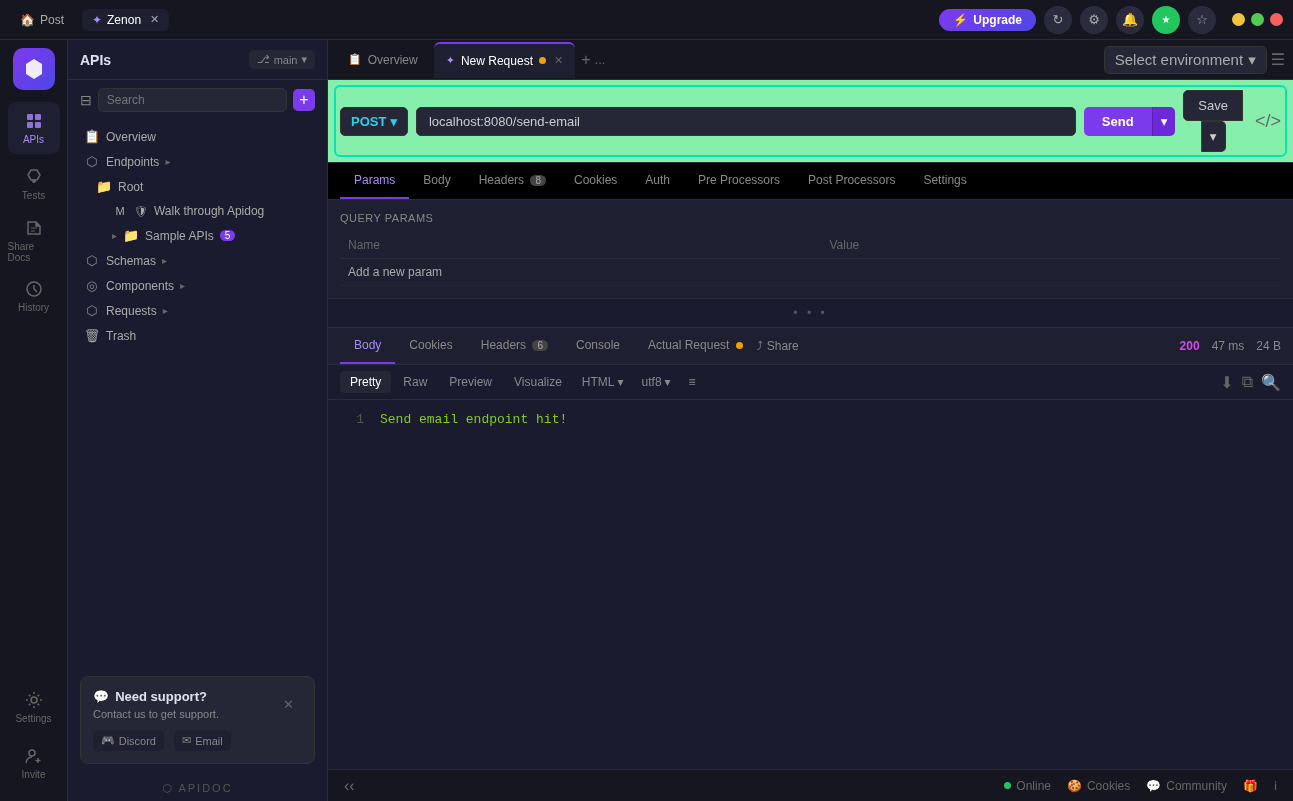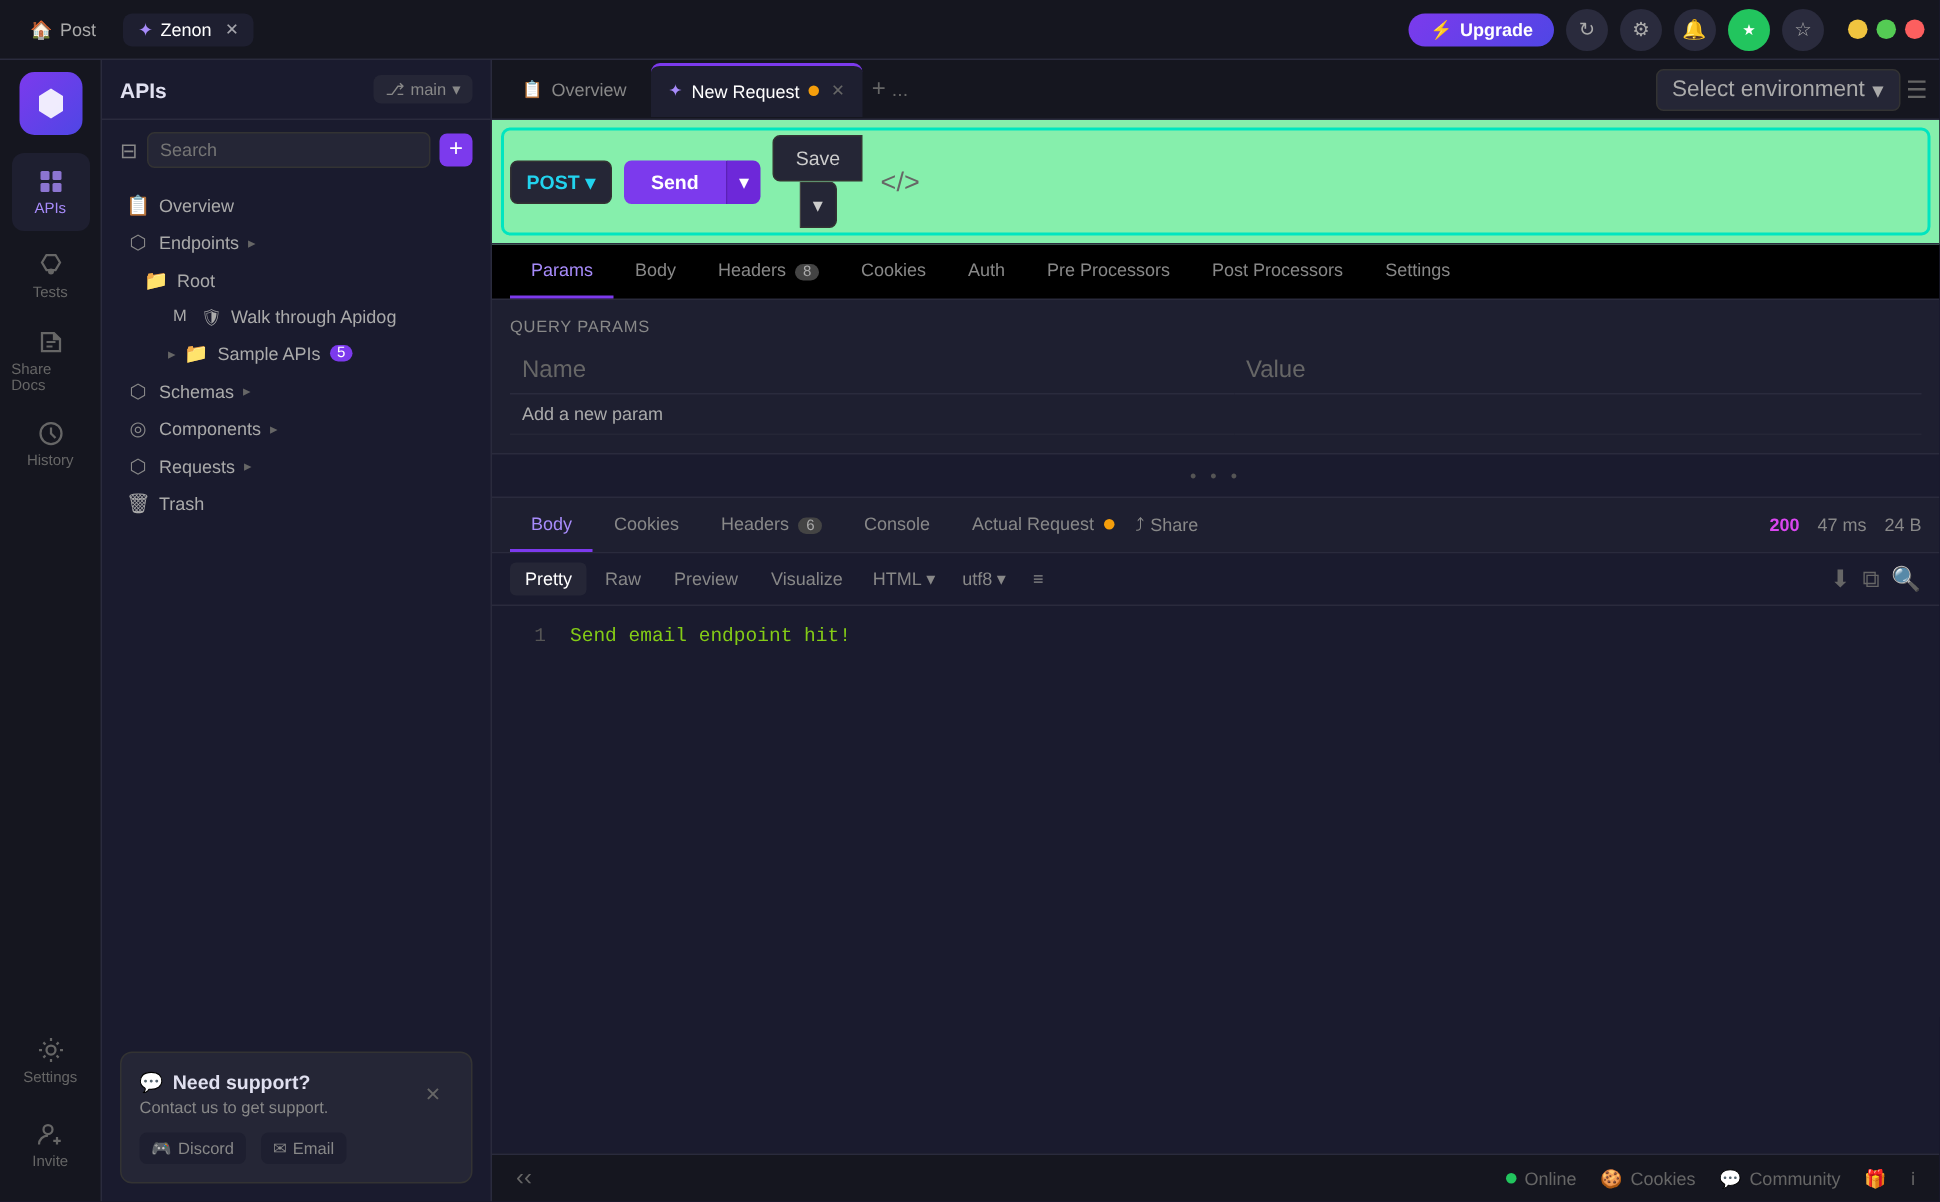--- a/index.html
+++ b/index.html
@@ -88,21 +88,21 @@
     
     .req-tabs { display: flex; align-items: center; padding: 0 12px; border-bottom: 1px solid #2a2b3d; background: #000000; }
     .req-tab { padding: 10px 14px; font-size: 12px; color: #888; cursor: pointer; border-bottom: 2px solid transparent; }
     .req-tab.active { color: #a78bfa; border-bottom: 2px solid #7c3aed; }
     .req-tab-badge { background: #444; color: #aaa; border-radius: 10px; padding: 0 5px; font-size: 10px; margin-left: 3px; }
 
     
     .query-section { padding: 12px; }
     .query-title { font-size: 11px; font-weight: 400; color: #888; margin-bottom: 8px; text-transform: uppercase; letter-spacing: 0.5px; }
     .params-table { width: 100%; border-collapse: collapse; }
-    .params-table th { text-align: left; padding: 6px 8px; font-size: 16px; color: #666; font-weight: 500; border-bottom: 1px solid #2a2b3d; }
+    .params-table th { text-align: left; padding: 6px 8px; font-size: 12px; color: #666; font-weight: 500; border-bottom: 1px solid #2a2b3d; }
     .params-table td { padding: 6px 8px; font-size: 12px; color: #aaa; border-bottom: 1px solid #252636; }
     .add-param { color: #888; font-size: 12px; cursor: pointer; padding: 6px 8px; }
 
     
     .panel-divider { height: 30px; display: flex; align-items: center; justify-content: center; background: #1a1b2e; border-top: 1px solid #2a2b3d; border-bottom: 1px solid #2a2b3d; cursor: row-resize; }
     .divider-dots { color: #555; letter-spacing: 3px; font-size: 12px; }
 
     
     .response-area { flex: 1; display: flex; flex-direction: column; background: #1a1b2e; }
     .resp-tabs { display: flex; align-items: center; padding: 0 12px; border-bottom: 1px solid #2a2b3d; background: #1e1f30; }
@@ -301,20 +301,21 @@
           <div class="support-link">
             <span>🎮</span>
             <span>Discord</span>
           </div>
           <div class="support-link">
             <span>✉</span>
             <span>Email</span>
           </div>
         </div>
       </div>
+      <div class="apidoc-logo">⬡ APIDOC</div>
     </div>
   </div>
 
   <div class="right-panel">
 
     <div class="tab-bar">
       <div class="tab">
         <span style="font-size:11px;">📋</span>
         <span>Overview</span>
       </div>
@@ -334,20 +335,21 @@
       <span class="tab-menu-icon">☰</span>
     </div>
 
     <div class="request-bar" style="position:relative;">
 
       <div style="position:absolute; inset: 5px 6px; border: 2px solid #00e5c0; border-radius: 6px; pointer-events:none; z-index:10;"></div>
       <div class="method-select">
         <span>POST</span>
         <span>▾</span>
       </div>
+      <input class="url-input" type="text" value="localhost:8080/send-email" style="">
       <div class="send-btn-group">
         <button class="send-btn">Send</button>
         <button class="send-dropdown">▾</button>
       </div>
       <div class="save-btn-group">
         <button class="save-btn">Save</button>
         <button class="save-dropdown">▾</button>
       </div>
       <span class="code-icon">&lt;/&gt;</span>
     </div>

